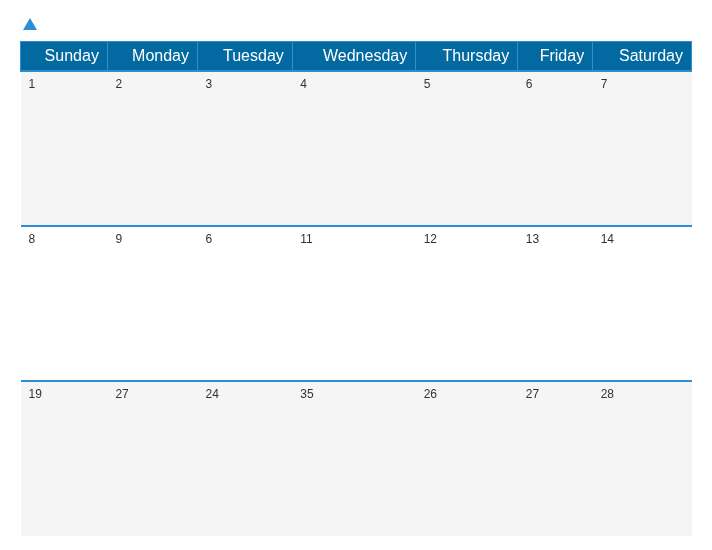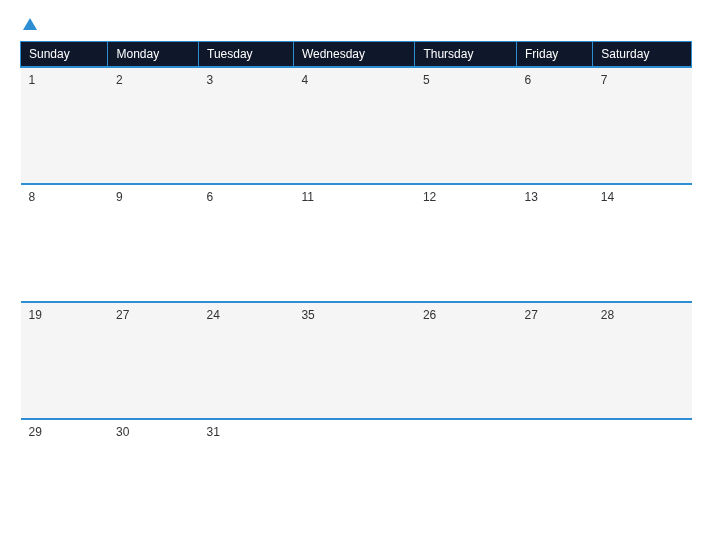--- a/index.html
+++ b/index.html
@@ -60,26 +60,26 @@
       font-size: 14px;
       color: #333;
       font-weight: normal;
     }
     .calendar-table {
       width: 100%;
       border-collapse: collapse;
       flex: 1;
     }
     .calendar-table thead tr th {
-      background-color: #0f172a;
+      background-color: #0369a1;
       color: #fff;
-      font-size: 12px;
+      font-size: 16px;
       font-weight: normal;
       padding: 5px 8px;
-      text-align: left;
+      text-align: right;
       border: 1px solid #2d8ed4;
     }
     .calendar-table tbody tr {
       height: 72px;
     }
     .calendar-table tbody tr td {
       border-top: 2px solid #2d8ed4;
       border-left: none;
       border-right: none;
       border-bottom: none;
@@ -152,24 +152,15 @@
         </tr>
         <tr>
           <td><span class="day-num">19</span></td>
           <td><span class="day-num">27</span></td>
           <td><span class="day-num">24</span></td>
           <td><span class="day-num">35</span></td>
           <td><span class="day-num">26</span></td>
           <td><span class="day-num">27</span></td>
           <td><span class="day-num">28</span></td>
         </tr>
-        <tr>
-          <td><span class="day-num">29</span></td>
-          <td><span class="day-num">30</span></td>
-          <td><span class="day-num">31</span></td>
-          <td class="empty"></td>
-          <td class="empty"></td>
-          <td class="empty"></td>
-          <td class="empty"></td>
-        </tr>
       </tbody>
   </table>
 </div>
 
 </body></html>

